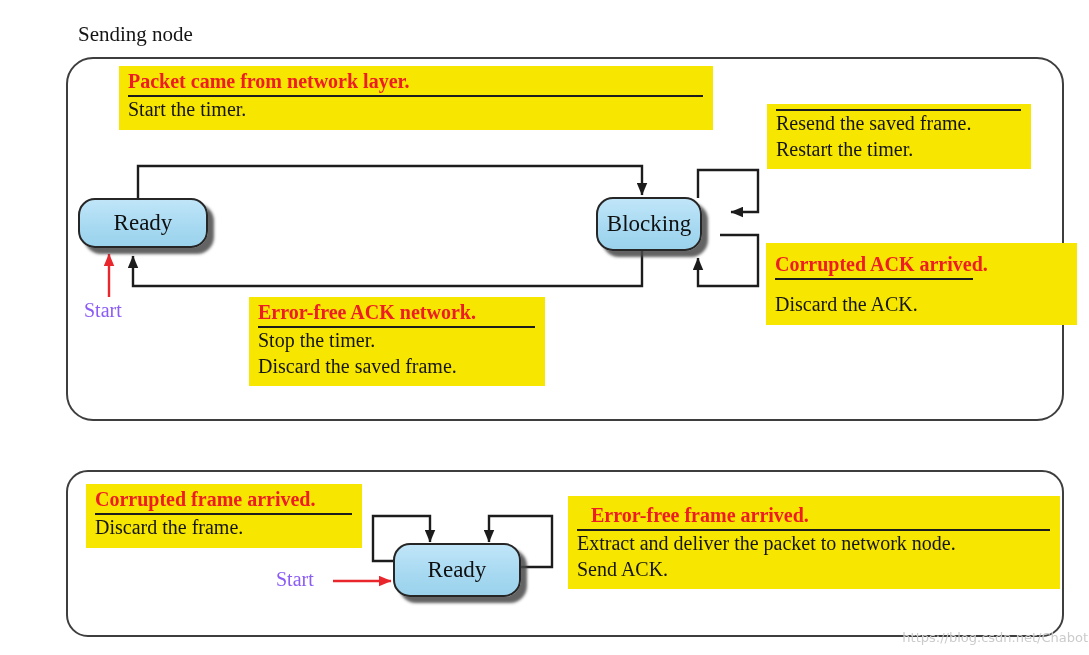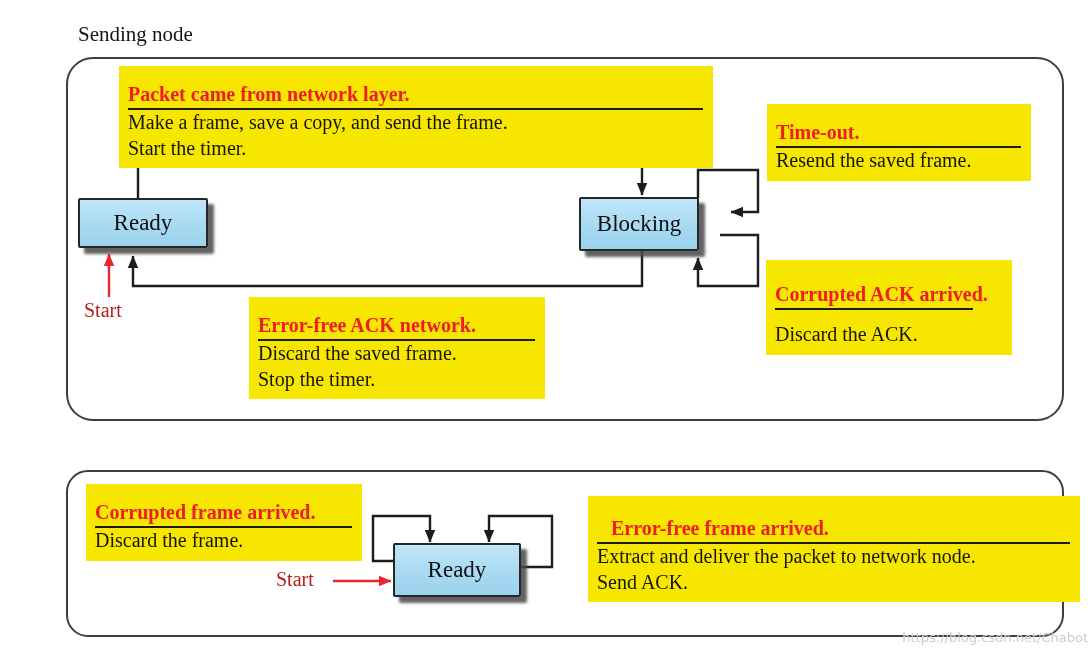--- a/index.html
+++ b/index.html
@@ -11,40 +11,40 @@
     position:absolute;font-size:21px;color:#141414;z-index:2;white-space:nowrap;
   }
   .frame{
     position:absolute;border:2.5px solid #3e3e3e;border-radius:26px;
     background:transparent;z-index:0;
   }
   .overlay{position:absolute;left:0;top:0;z-index:1;}
   .t{fill:none;stroke:#1c1c1c;stroke-width:2.4;}
   .r{fill:none;stroke:#e8262b;stroke-width:2.4;}
   .callout{
-    position:absolute;background:#f7e600;padding:16px 10px 7px 9px;z-index:2;
+    position:absolute;background:#f7e600;padding:3px 10px 7px 9px;z-index:2;
     box-sizing:border-box;
   }
   .c-title{
     color:#ee1c25;font-weight:bold;font-size:20px;line-height:1.2;white-space:nowrap;
   }
   .c-rule{height:0;border-bottom:2.6px solid #1c1c1c;margin-top:2px;}
   .c-line{font-size:20px;line-height:1.28;color:#151515;white-space:nowrap;}
   .c-line:nth-of-type(1){margin-top:4px;}
   .rule-short .c-rule{width:198px;}
   .gap-body .c-line{margin-top:12px;}
   .indent-title .c-title{padding-left:14px;}
   .state{
     position:absolute;z-index:3;display:flex;align-items:center;justify-content:center;
     background:linear-gradient(180deg,#c0e5f8 0%,#a6d9f1 60%,#9bd2ec 100%);
-    border:2.4px solid #262626;border-radius:2px;
+    border:2.4px solid #262626;border-radius:17px;
     box-shadow:6px 6px 3px rgba(72,72,72,0.85);
     font-size:23px;color:#101010;box-sizing:border-box;
   }
-  .start-label{position:absolute;font-size:20px;color:#b91c1c;z-index:2;white-space:nowrap;}
+  .start-label{position:absolute;font-size:20px;color:#8b5cf6;z-index:2;white-space:nowrap;}
   .watermark{
     position:absolute;right:1px;top:630px;z-index:4;
     font-family:"DejaVu Sans",sans-serif;font-size:13px;color:#cbcbcb;white-space:nowrap;
   }
 </style>
 </head>
 <body>
 
 <div class="canvas">
 
@@ -68,60 +68,59 @@
     <path class="t" d="M720,235 L758,235 L758,286 L698,286 L698,258" marker-end="url(#ah-black)"></path>
     <path class="t" d="M398,561 L373,561 L373,516 L430,516 L430,542" marker-end="url(#ah-black)"></path>
     <path class="t" d="M516,567 L552,567 L552,516 L489,516 L489,542" marker-end="url(#ah-black)"></path>
     <path class="r" d="M109,297 L109,254" marker-end="url(#ah-red)"></path>
     <path class="r" d="M333,581 L391,581" marker-end="url(#ah-red)"></path>
   </svg>
 
   <div class="callout" style="left:119px;top:66px;width:594px;">
     <div class="c-title">Packet came from network layer.</div>
     <div class="c-rule"></div>
-    <div class="c-line">Make a frame, save a copy, and send the frame.</div>
     <div class="c-line">Start the timer.</div>
   </div>
 
   <div class="callout" style="left:767px;top:104px;width:264px;">
-    <div class="c-title">Time-out.</div>
     <div class="c-rule"></div>
     <div class="c-line">Resend the saved frame.</div>
+    <div class="c-line">Restart the timer.</div>
   </div>
 
   <div class="callout" style="left:249px;top:297px;width:296px;">
     <div class="c-title">Error-free ACK network.</div>
     <div class="c-rule"></div>
+    <div class="c-line">Stop the timer.</div>
     <div class="c-line">Discard the saved frame.</div>
-    <div class="c-line">Stop the timer.</div>
   </div>
 
-  <div class="callout rule-short gap-body" style="left:766px;top:243px;width:246px;margin-top:17px;">
+  <div class="callout rule-short gap-body" style="left:766px;top:243px;width:311px;">
     <div class="c-title" style="margin-top:6px;">Corrupted ACK arrived.</div>
     <div class="c-rule"></div>
     <div class="c-line">Discard the ACK.</div>
   </div>
 
   <div class="callout" style="left:86px;top:484px;width:276px;">
     <div class="c-title">Corrupted frame arrived.</div>
     <div class="c-rule"></div>
     <div class="c-line">Discard the frame.</div>
   </div>
 
-  <div class="callout indent-title" style="left:568px;top:496px;width:492px;margin-left:20px;">
+  <div class="callout indent-title" style="left:568px;top:496px;width:492px;">
     <div class="c-title" style="margin-top:4px;">Error-free frame arrived.</div>
     <div class="c-rule"></div>
     <div class="c-line">Extract and deliver the packet to network node.</div>
     <div class="c-line" style="margin-top:0;">Send ACK.</div>
   </div>
 
   <div class="state" style="left:78px;top:198px;width:130px;height:50px;">
     <span>Ready</span>
   </div>
-  <div class="state" style="left:579px;top:197px;width:120px;height:54px;">
+  <div class="state" style="left:596px;top:197px;width:106px;height:54px;">
     <span>Blocking</span>
   </div>
   <div class="state" style="left:393px;top:543px;width:128px;height:54px;">
     <span>Ready</span>
   </div>
 
   <div class="start-label" style="left:84px;top:299px;">Start</div>
   <div class="start-label" style="left:276px;top:568px;">Start</div>
 
   <div class="watermark">https://blog.csdn.net/Chabot</div>

